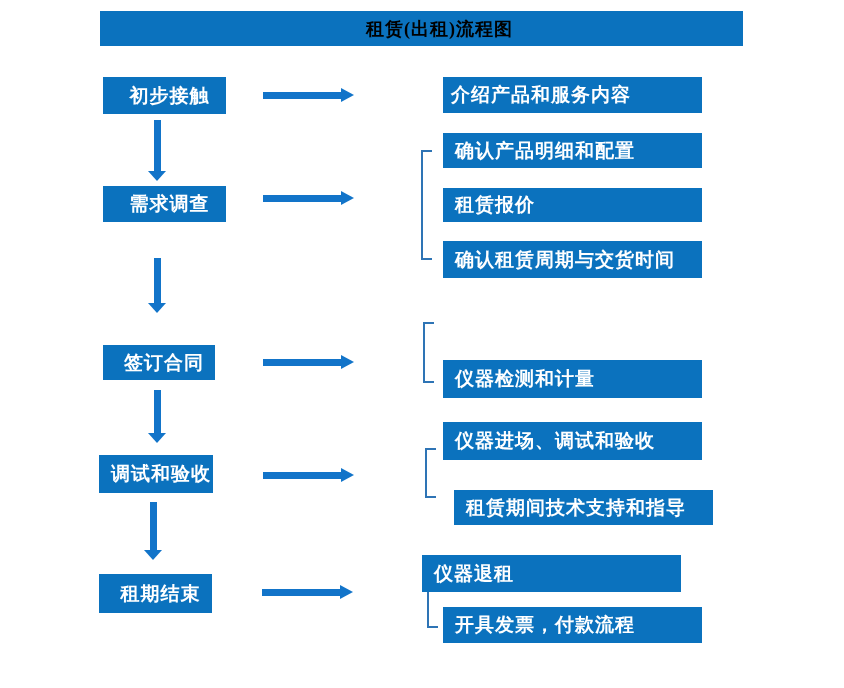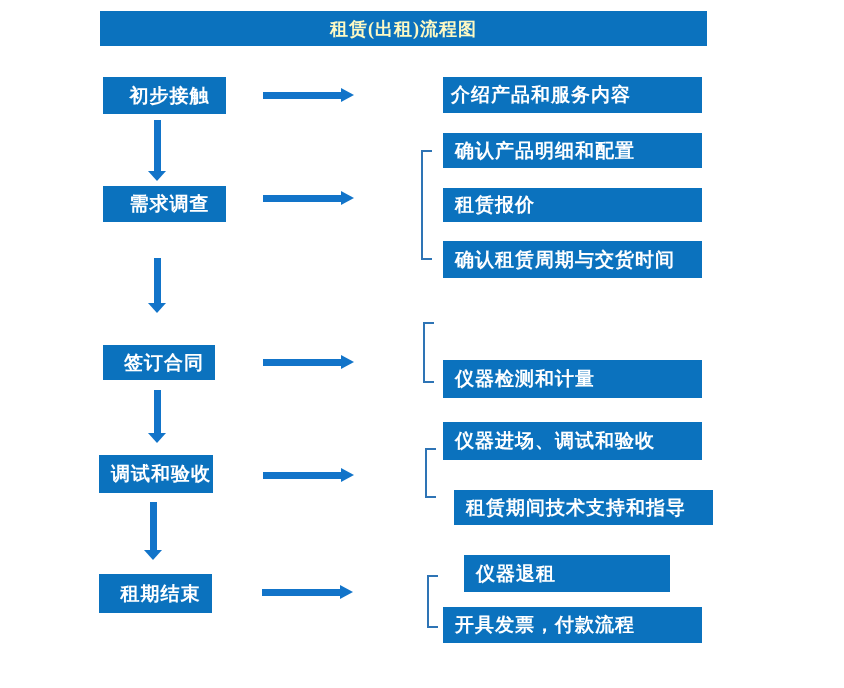--- a/index.html
+++ b/index.html
@@ -20,27 +20,28 @@
     display: flex;
     align-items: center;
     box-sizing: border-box;
     letter-spacing: 1px;
     white-space: nowrap;
   }
   .titlebar {
     position: absolute;
     left: 100px; top: 11px; width: 607px; height: 35px;
     background: var(--box-blue, #0B72BE);
-    color: #fef9c3;
+    color: #000000;
     font-weight: bold;
     font-size: 18px;
     display: flex;
     align-items: center;
     justify-content: center;
     letter-spacing: 1px;
+    padding-left: 36px;
   }
   .stage { justify-content: center; padding-left: 10px; }
   .out { padding-left: 12px; justify-content: flex-start; }
   .harrow {
     position: absolute;
     display: flex;
     align-items: center;
     height: 14px;
   }
   .harrow .shaft {
@@ -140,16 +141,16 @@
 
   <div class="box out" style="left:443px;top:133px;width:259px;height:35px;">确认产品明细和配置</div>
   <div class="box out" style="left:443px;top:188px;width:259px;height:34px;">租赁报价</div>
   <div class="box out" style="left:443px;top:241px;width:259px;height:37px;">确认租赁周期与交货时间</div>
 
   <div class="box out" style="left:443px;top:422px;width:259px;height:38px;">仪器进场、调试和验收</div>
 
   <div class="box out" style="left:443px;top:360px;width:259px;height:38px;">仪器检测和计量</div>
   <div class="box out" style="left:454px;top:490px;width:259px;height:35px;">租赁期间技术支持和指导</div>
 
-  <div class="box out" style="left:464px;top:555px;width:206px;height:37px;">仪器退租</div>
+  <div class="box out" style="left:422px;top:555px;width:259px;height:37px;">仪器退租</div>
   <div class="box out" style="left:443px;top:607px;width:259px;height:36px;">开具发票，付款流程</div>
 
 </div>
 
 </body></html>

